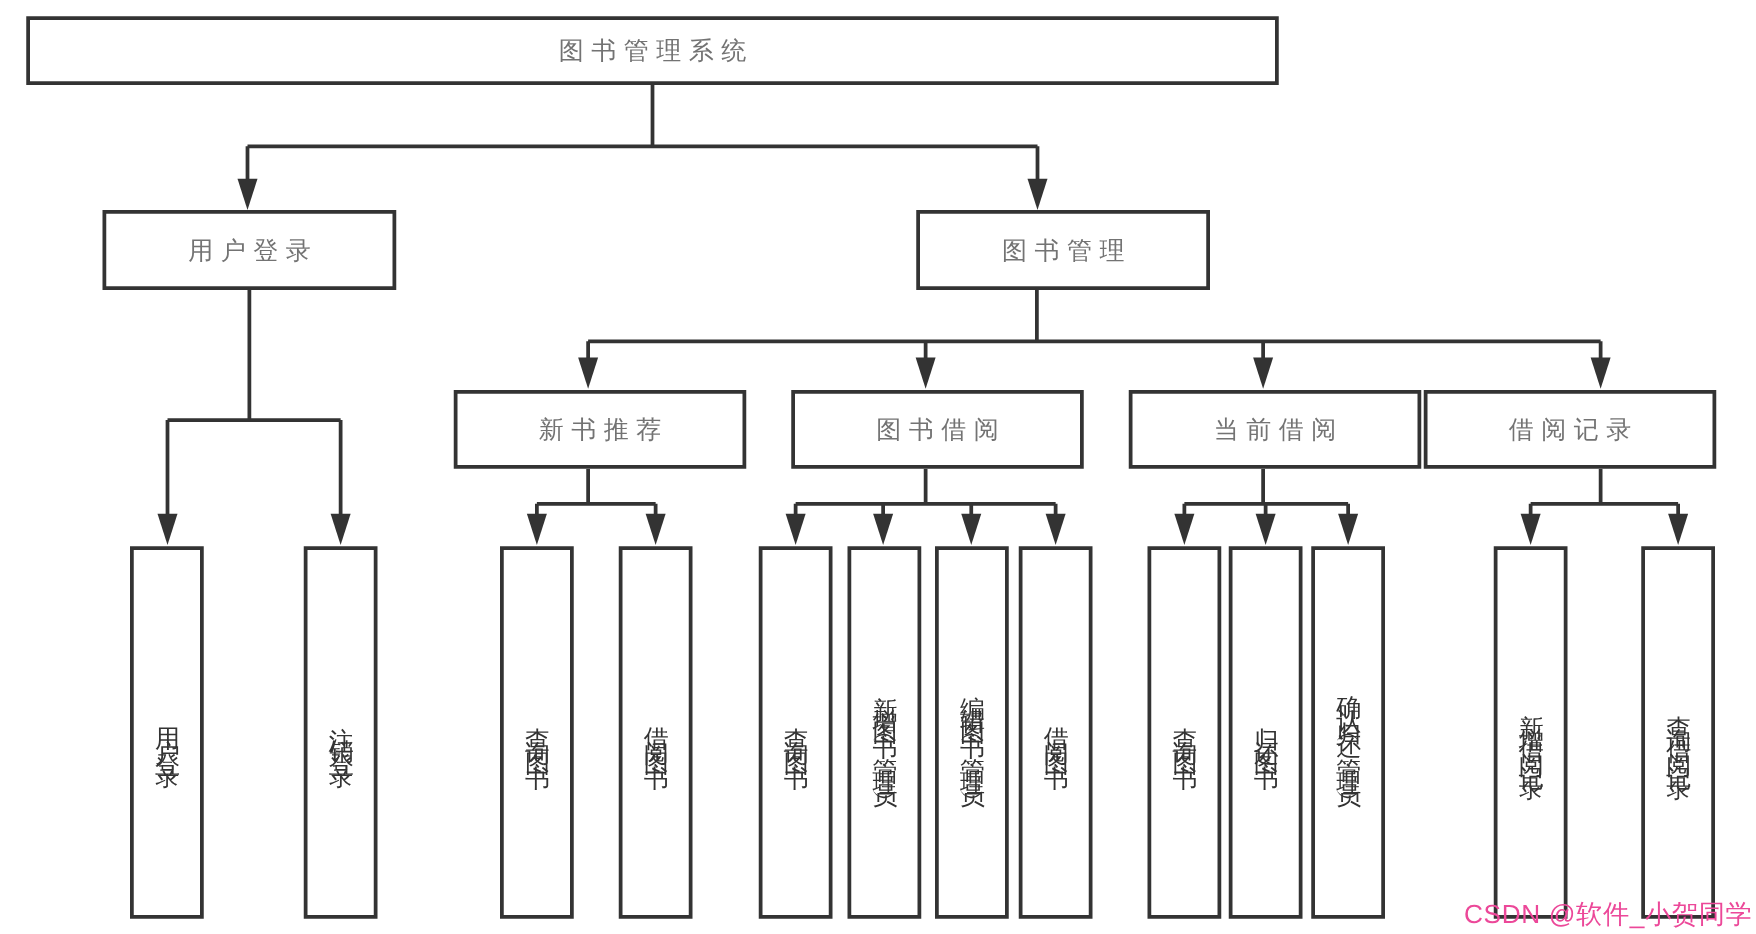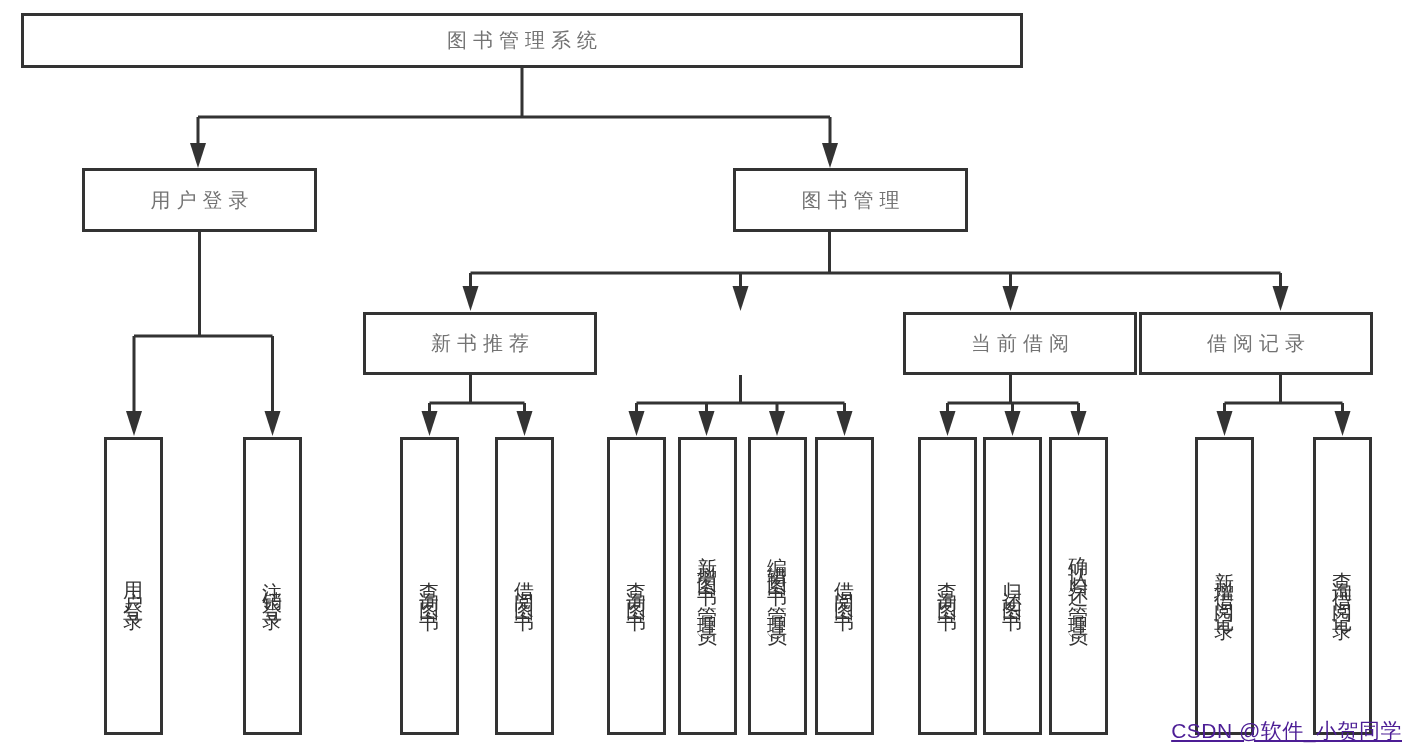--- a/index.html
+++ b/index.html
@@ -128,20 +128,23 @@
   <div class="node hbox-l1a">
     <span class="lbl">用户登录</span>
   </div>
   <div class="node hbox-l1b">
     <span class="lbl">图书管理</span>
   </div>
 
   <div class="node hbox-l2 hbox-l2a">
     <span class="lbl">新书推荐</span>
   </div>
+  <div class="node hbox-l2 hbox-l2b">
+    <span class="lbl">图书借阅</span>
+  </div>
   <div class="node hbox-l2 hbox-l2c">
     <span class="lbl">当前借阅</span>
   </div>
   <div class="node hbox-l2 hbox-l2d">
     <span class="lbl">借阅记录</span>
   </div>
 
   <div class="node vbox v-1">
     <span class="vlbl">用户登录</span>
   </div>
@@ -179,15 +182,15 @@
     <span class="vlbl">确认归还（管理员）</span>
   </div>
 
   <div class="node vbox v-12">
     <span class="vlbl">新增借阅记录</span>
   </div>
   <div class="node vbox v-13">
     <span class="vlbl">查询借阅记录</span>
   </div>
 
-  <div class="watermark" style="color: #4c1d95; text-decoration: underline;">CSDN @软件_小贺同学</div>
+  <div class="watermark" style="color: #ec4899;">CSDN @软件_小贺同学</div>
 
 </div>
 
 </body></html>

